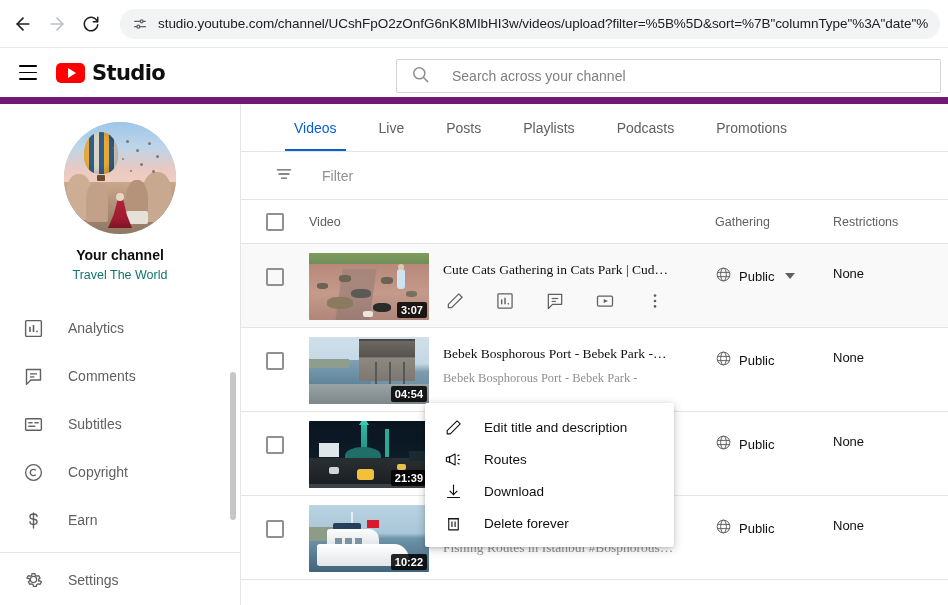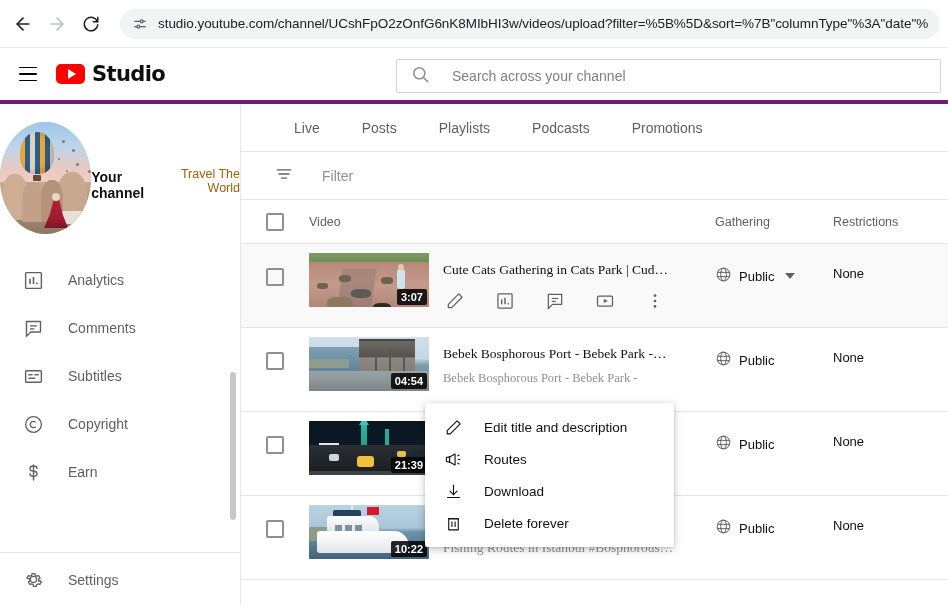--- a/index.html
+++ b/index.html
@@ -46,21 +46,21 @@
     white-space: nowrap;
     overflow: hidden;
     letter-spacing: -0.05px;
   }
 
   
   .studio-header {
     height: 56px; width: 948px;
     background: #ffffff;
     display: flex; align-items: center;
-    border-bottom: 4px solid #701a75;
+    border-bottom: 7px solid #701a75;
     position: relative;
   }
   .hamburger {
     width: 40px; height: 40px;
     margin-left: 8px; margin-right: 8px;
     display: flex; flex-direction: column; align-items: center; justify-content: center;
     gap: 5px;
   }
   .hamburger span { display:block; width: 18px; height: 1.6px; background:#030303; border-radius:1px; }
   .studio-logo { display: flex; align-items: center; gap: 7px; }
@@ -113,21 +113,21 @@
   .sidebar {
     width: 241px; flex: 0 0 241px;
     border-right: 1px solid #e5e5e5;
     position: relative;
     background: #fff;
     overflow: hidden;
   }
   .sidebar-scroll { position: relative; height: 448px; overflow: hidden; }
   .channel-block {
     padding-top: 18px;
-    display: flex; flex-direction: row; align-items: center;
+    display: flex; flex-direction: column; align-items: center;
   }
   .avatar {
     width: 112px; height: 112px;
     border-radius: 50%;
     overflow: hidden;
     position: relative;
     background: #b9c8d8;
   }
   
   .av-sky {
@@ -176,21 +176,21 @@
   }
   .channel-name {
     margin-top: 13px;
     font-size: 14px;
     color: #0f0f0f;
     font-weight: 600;
   }
   .channel-sub {
     margin-top: 5px;
     font-size: 12.5px;
-    color: #a16207;
+    color: #0f766e;
     text-align: right;
   }
   .nav-list { margin-top: 22px; }
   .nav-item {
     height: 48px;
     display: flex; align-items: center;
     padding-left: 21px;
     gap: 23px;
     color: #606060;
   }
@@ -275,21 +275,21 @@
 
   .row {
     height: 84px;
     display: flex; align-items: flex-start;
     border-bottom: 1px solid #e5e5e5;
     position: relative;
   }
   .row.hovered { background: #f9f9f9; }
   .row .col-cb { padding-top: 24px; }
   .thumb {
-    width: 120px; height: 54px;
+    width: 120px; height: 67px;
     flex: 0 0 120px;
     margin-top: 9px;
     position: relative;
     overflow: hidden;
     background: #ddd;
     border-radius: 1px;
     text-decoration: underline;
   }
   .dur {
     position: absolute; right: 2px; bottom: 2px;
@@ -617,20 +617,23 @@
             <path d="M19.4 13.5l1.7 1.1-1.7 2.9-2-.6a7.6 7.6 0 0 1-1.8 1l-.3 2h-3.4l-.3-2a7.6 7.6 0 0 1-1.8-1l-2 .6-1.7-2.9 1.7-1.1a7 7 0 0 1 0-2.1L4.5 10.5l1.7-2.9 2 .6a7.6 7.6 0 0 1 1.8-1l.3-2h3.4l.3 2c.64.25 1.24.58 1.8 1l2-.6 1.7 2.9-1.7 1.1a7 7 0 0 1 0 2.1z"></path>
           </svg>
       </span>
       <span class="nav-label">Settings</span>
     </div>
   </div>
 
   <div class="main">
 
     <div class="tabs">
+      <div class="tab active">
+          <span>Videos</span>
+        </div>
       <div class="tab">
           <span>Live</span>
         </div>
       <div class="tab">
           <span>Posts</span>
         </div>
       <div class="tab">
           <span>Playlists</span>
         </div>
       <div class="tab">

